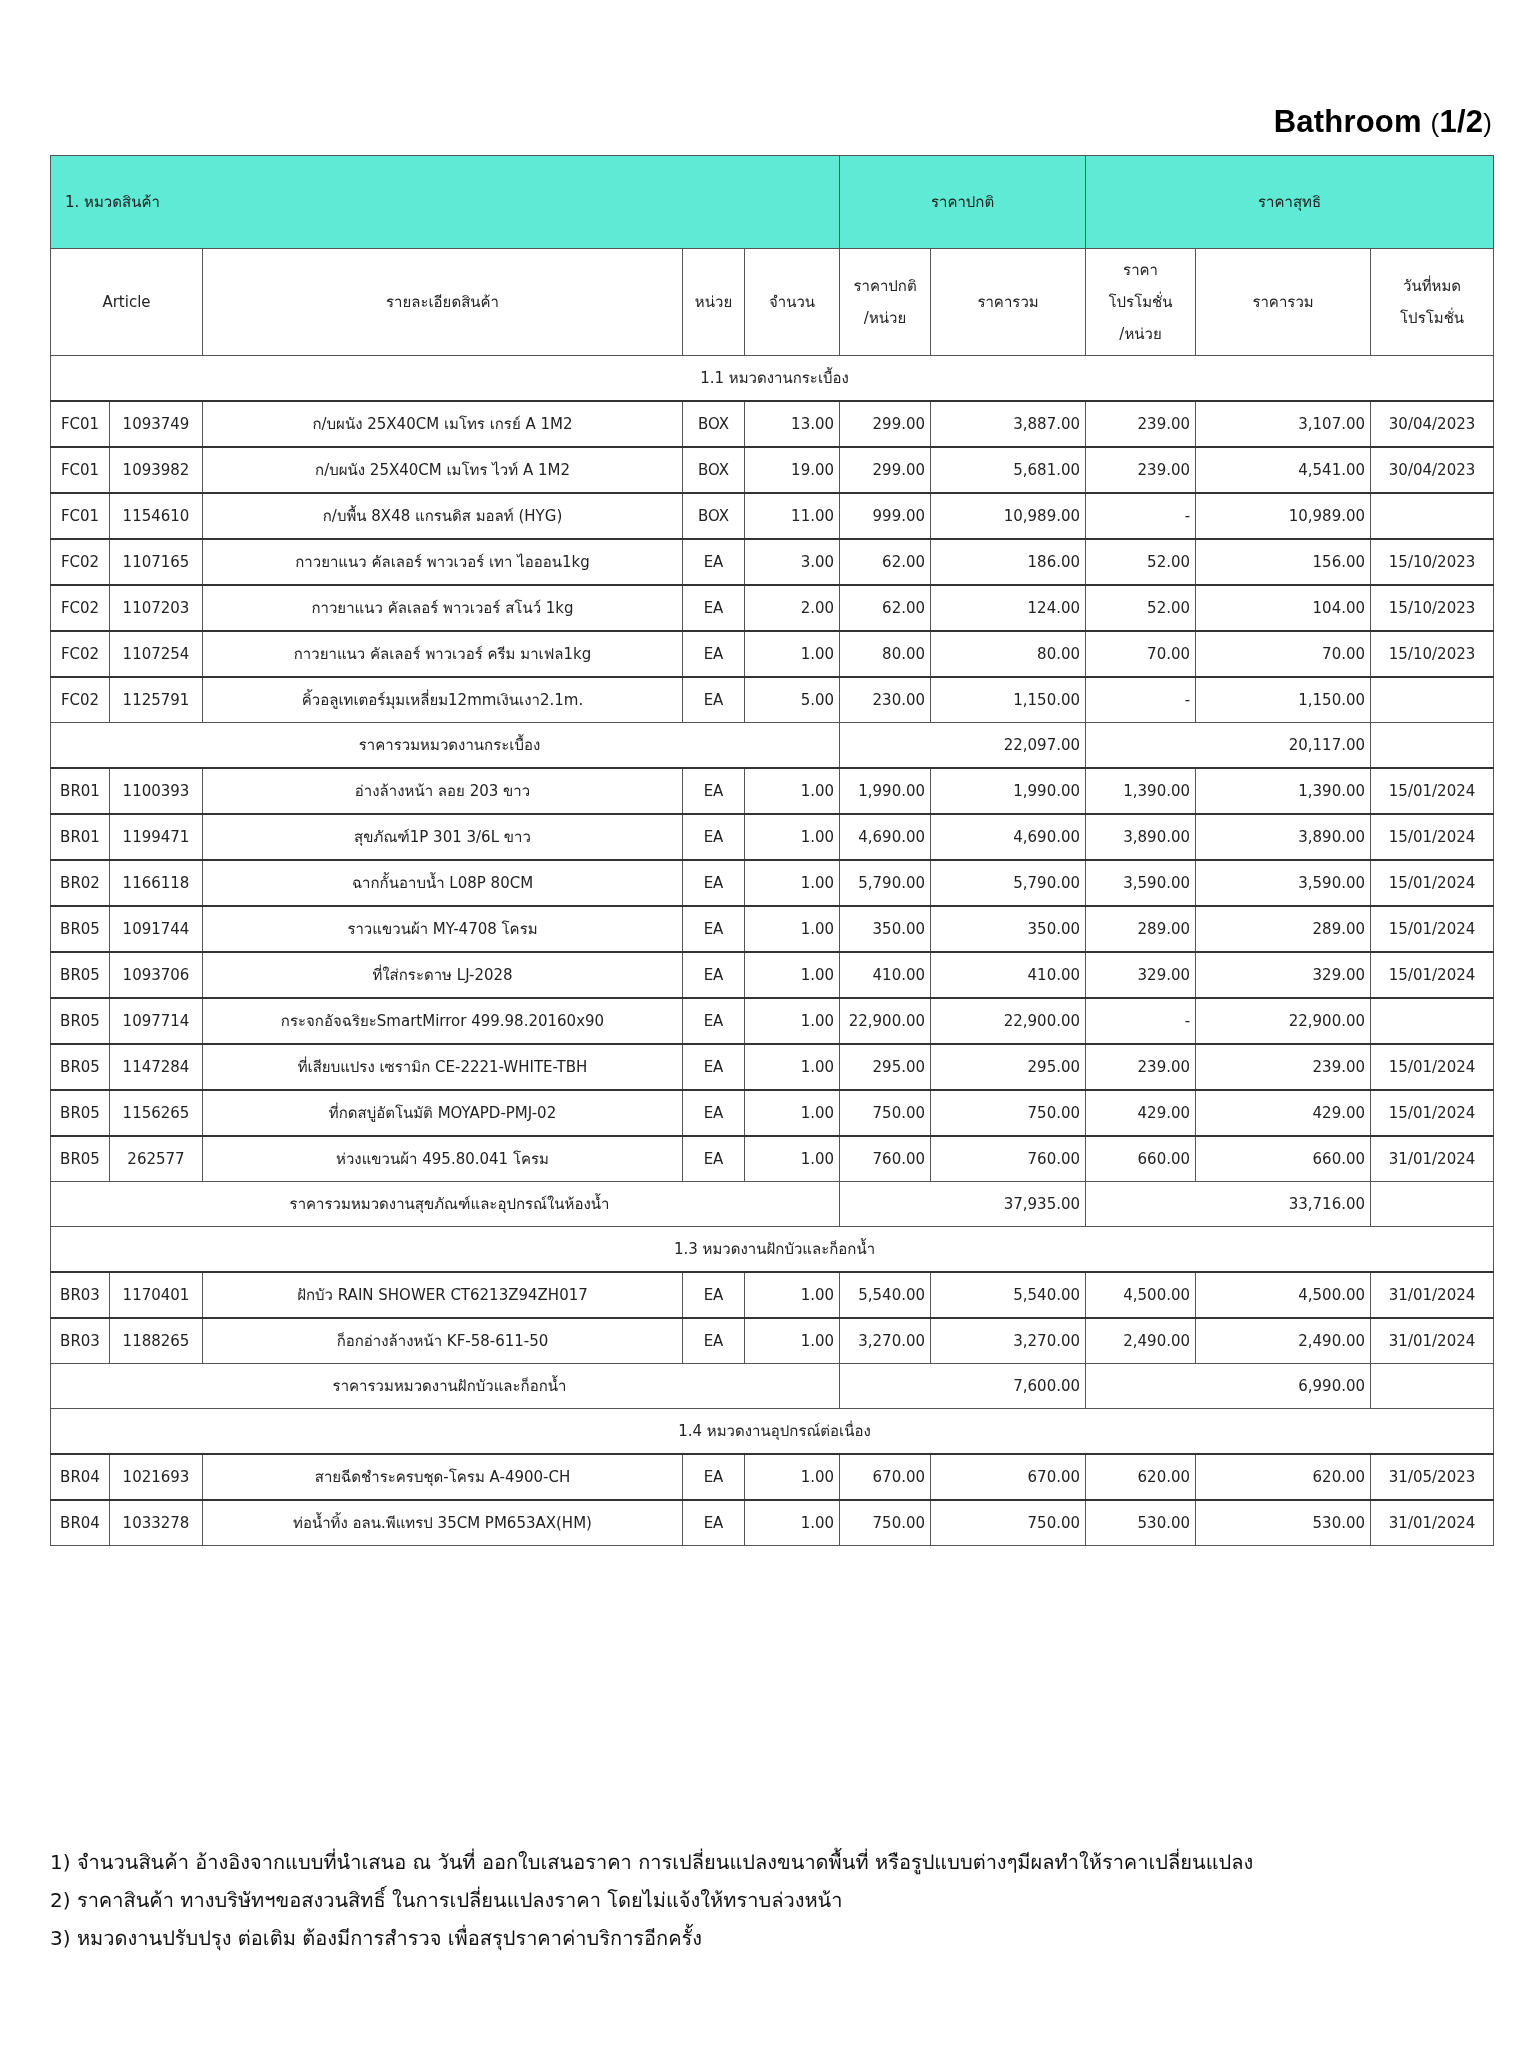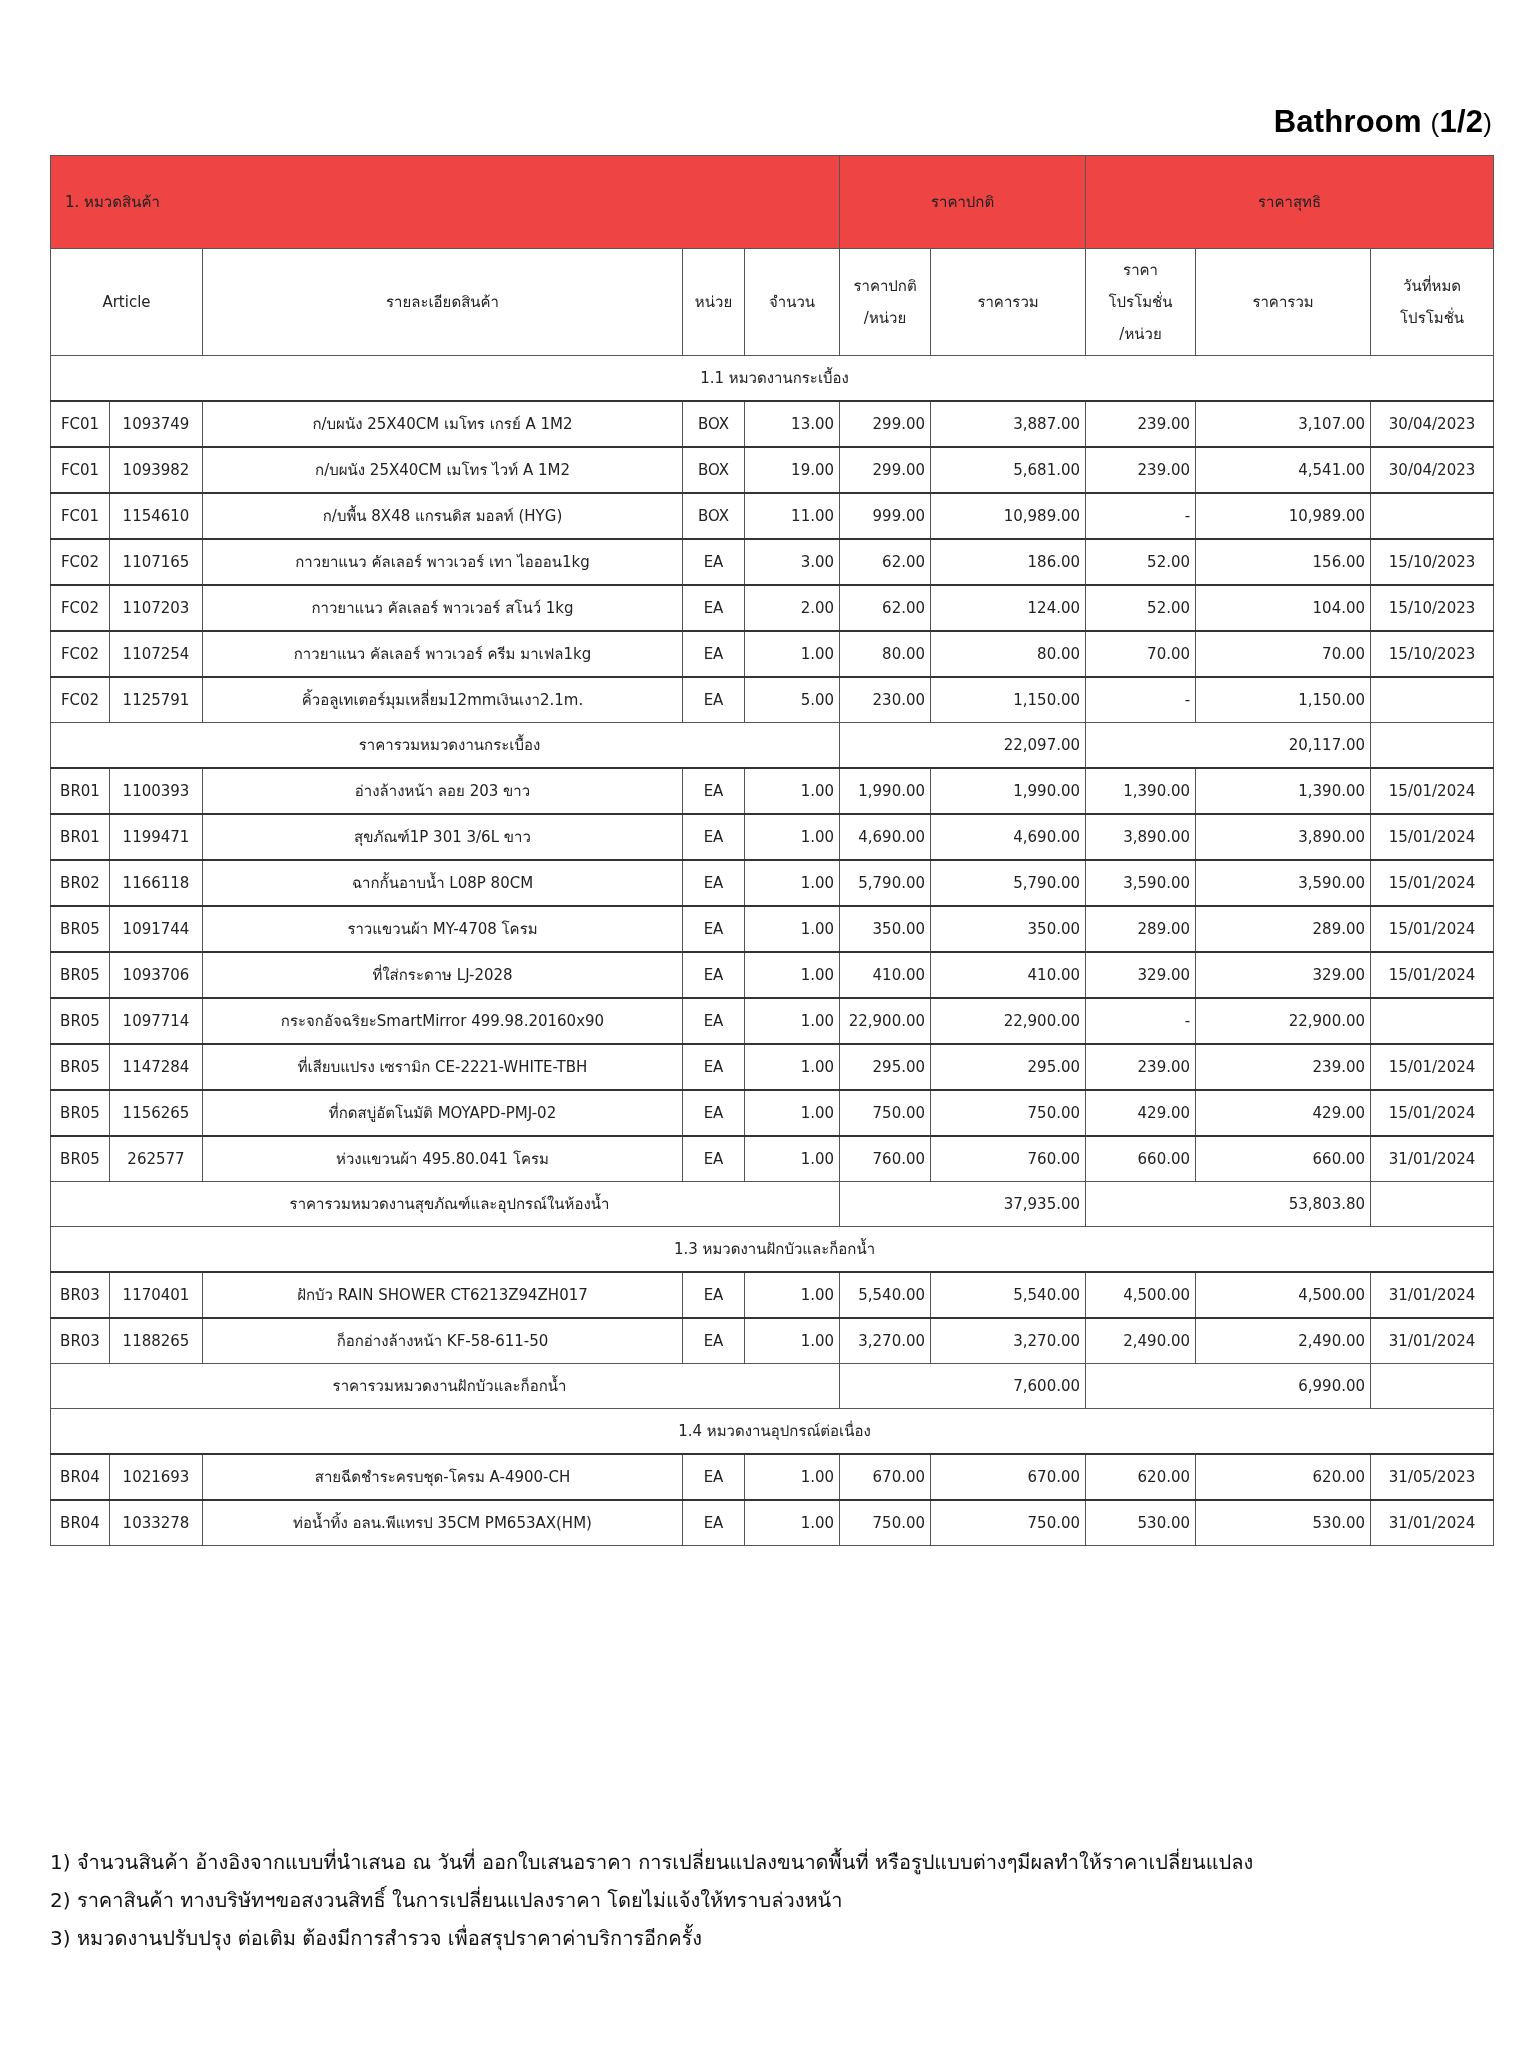--- a/index.html
+++ b/index.html
@@ -1,21 +1,21 @@
 <!DOCTYPE html>
 <html><head>
 <meta charset="utf-8">
 <style>
   html, body { margin: 0; padding: 0; background: #ffffff; }
   body { width: 1536px; height: 2048px; position: relative; font-family: "DejaVu Sans", "Liberation Sans", sans-serif; color: #222; }
   .page-title { position: absolute; right: 44px; top: 104px; font-family: "Liberation Sans", "DejaVu Sans", sans-serif; font-weight: bold; font-size: 31px; color: #000; letter-spacing: 0.2px; }
   .page-title .paren { font-weight: normal; font-size: 26px; }
   table.quote { position: absolute; left: 50px; top: 155px; width: 1443px; border-collapse: collapse; table-layout: fixed; font-size: 15px; }
   table.quote td, table.quote th { border: 1.5px solid #555; padding: 0 5px; vertical-align: middle; font-weight: normal; overflow: hidden; white-space: nowrap; }
-  .hdr-grey td { background: #ef4444; height: 92px; vertical-align: top; padding-top: 10px; }
+  .hdr-grey td { background: #5eead4; height: 92px; vertical-align: top; padding-top: 10px; }
   .hdr-grey .cat-title { text-align: left; padding-left: 14px; }
   .hdr-grey .grp { text-align: center; }
   .hdr-cols td { height: 106px; vertical-align: top; padding-top: 8px; text-align: center; line-height: 32px; white-space: normal; }
   tr.section td { height: 44px; text-align: center; padding-left: 10px; border-left: 1.5px solid #555; border-right: 1.5px solid #555; }
   tr.item td { height: 44px; border-top: 2px solid #333; }
   tr.subtotal td { height: 44px; }
   .c { text-align: center; }
   .r { text-align: right; }
   .l { text-align: center; }
   .sub-label { padding-left: 14px !important; }
@@ -258,21 +258,21 @@
         <td class="r">1.00</td>
         <td class="r">760.00</td>
         <td class="r">760.00</td>
         <td class="r">660.00</td>
         <td class="r">660.00</td>
         <td class="c">31/01/2024</td>
       </tr>
       <tr class="subtotal">
         <td class="l sub-label" colspan="5">ราคารวมหมวดงานสุขภัณฑ์และอุปกรณ์ในห้องน้ำ</td>
         <td class="r" colspan="2">37,935.00</td>
-        <td class="r" colspan="2">53,803.80</td>
+        <td class="r" colspan="2">33,716.00</td>
         <td></td>
       </tr>
       <tr class="section">
         <td colspan="10">1.3 หมวดงานฝักบัวและก็อกน้ำ</td>
       </tr>
       <tr class="item">
         <td class="c">BR03</td>
         <td class="c">1170401</td>
         <td class="l">ฝักบัว RAIN SHOWER CT6213Z94ZH017</td>
         <td class="c">EA</td>

